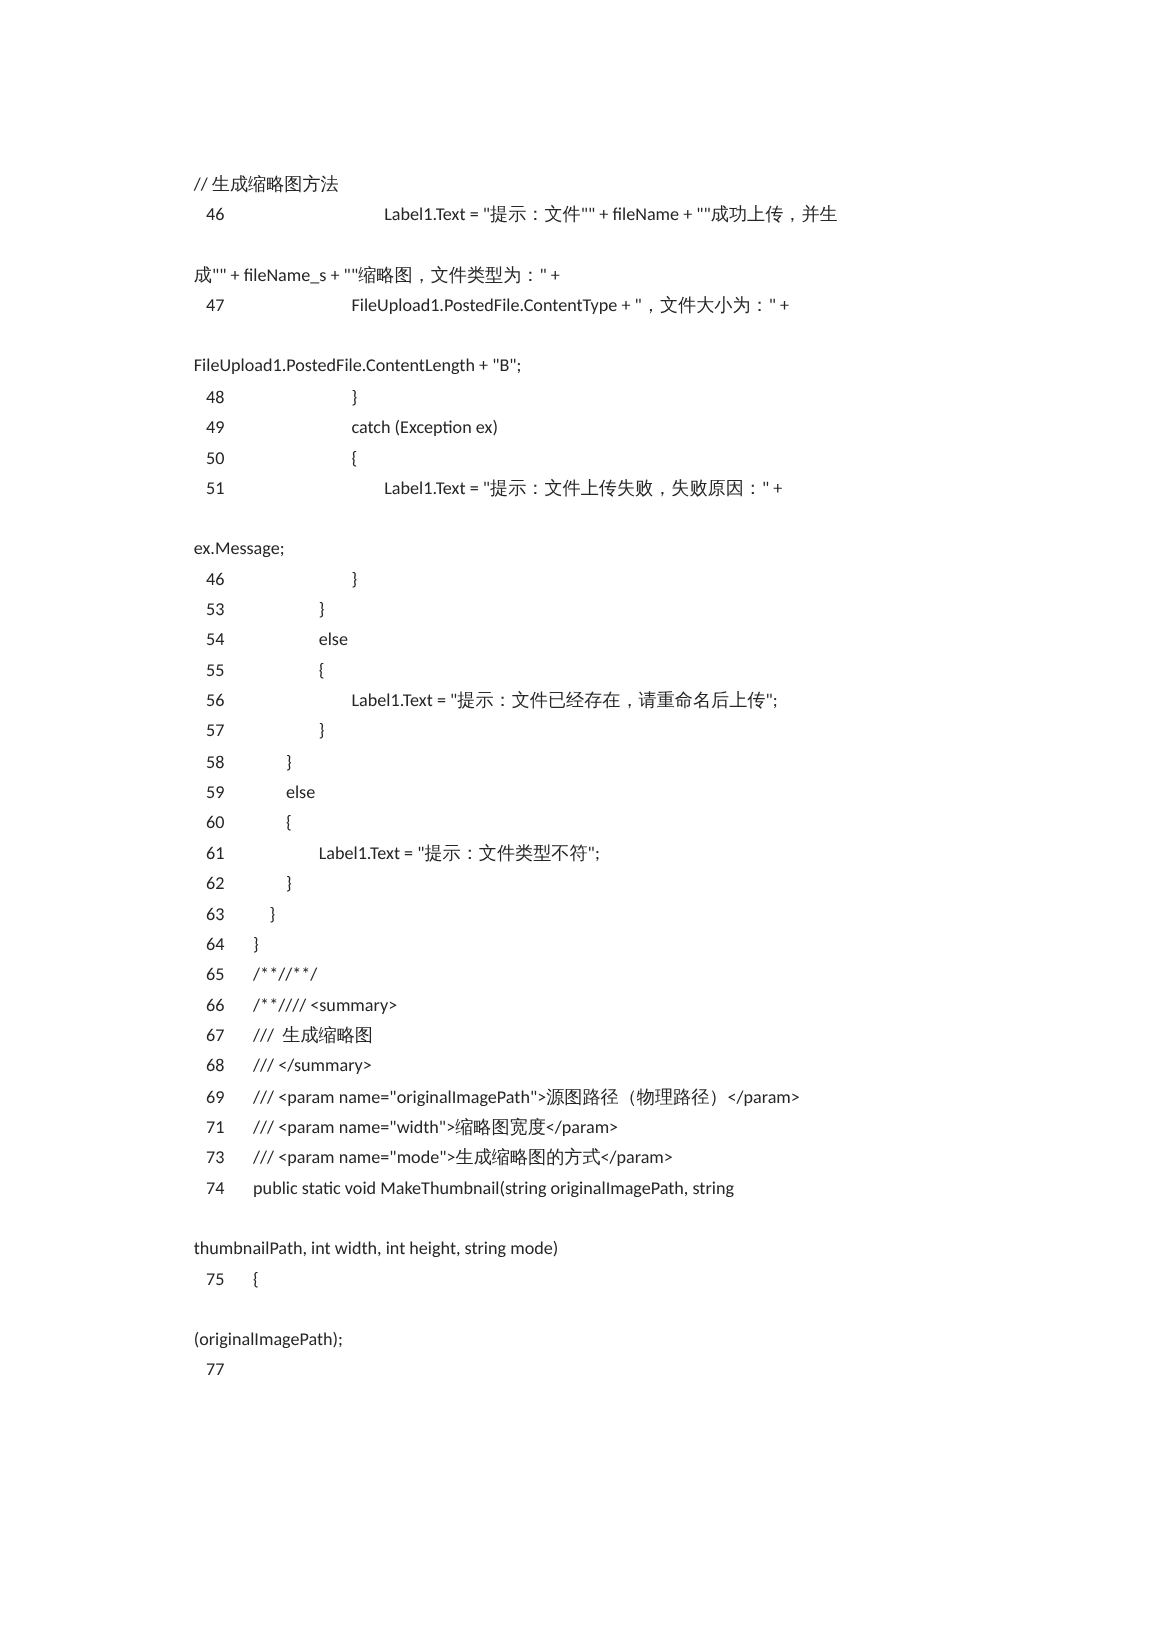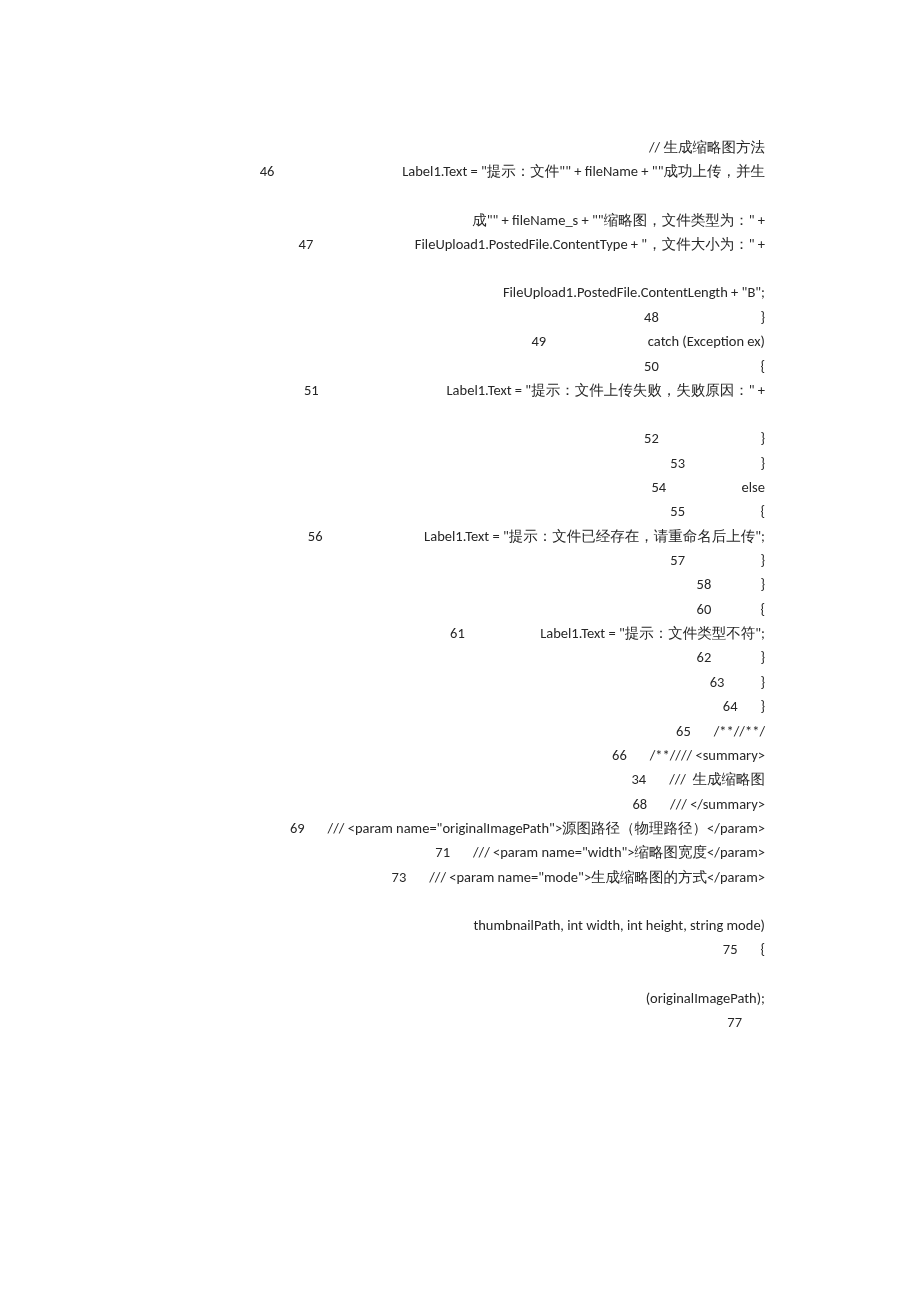--- a/index.html
+++ b/index.html
@@ -7,21 +7,20 @@
     padding: 0;
     background: #ffffff;
     font-family: Calibri, "Microsoft YaHei", Arial, sans-serif;
     font-size: 14.5px;
     color: #262626;
     width: 920px;
     line-height: 1.68;
   }
   .page {
     padding: 135px 155px 60px 155px;
-    text-align: right;
   }
   .line {
     white-space: pre;
     margin: 0;
   }
   .wrap {
     white-space: pre-wrap;
     margin: 0;
   }
   .gap {
@@ -38,39 +37,42 @@
       <div class="gap"></div>
       <p class="wrap">成"" + fileName_s + ""缩略图，文件类型为：" +</p>
       <p class="line">   47                               FileUpload1.PostedFile.ContentType + "，文件大小为：" +</p>
       <div class="gap"></div>
       <p class="wrap">FileUpload1.PostedFile.ContentLength + "B";</p>
       <p class="line">   48                               }</p>
       <p class="line">   49                               catch (Exception ex)</p>
       <p class="line">   50                               {</p>
       <p class="line">   51                                       Label1.Text = "提示：文件上传失败，失败原因：" +</p>
       <div class="gap"></div>
-      <p class="line">   52                               }</p>
+      <p class="wrap">ex.Message;</p>
+      <p class="line">   46                               }</p>
       <p class="line">   53                       }</p>
       <p class="line">   54                       else</p>
       <p class="line">   55                       {</p>
       <p class="line">   56                               Label1.Text = "提示：文件已经存在，请重命名后上传";</p>
       <p class="line">   57                       }</p>
       <p class="line">   58               }</p>
+      <p class="line">   59               else</p>
       <p class="line">   60               {</p>
       <p class="line">   61                       Label1.Text = "提示：文件类型不符";</p>
       <p class="line">   62               }</p>
       <p class="line">   63           }</p>
       <p class="line">   64       }</p>
       <p class="line">   65       /**//**/</p>
       <p class="line">   66       /**//// &lt;summary&gt;</p>
-      <p class="line">   34       ///  生成缩略图</p>
+      <p class="line">   67       ///  生成缩略图</p>
       <p class="line">   68       /// &lt;/summary&gt;</p>
       <p class="line">   69       /// &lt;param name="originalImagePath"&gt;源图路径（物理路径）&lt;/param&gt;</p>
       <p class="line">   71       /// &lt;param name="width"&gt;缩略图宽度&lt;/param&gt;</p>
       <p class="line">   73       /// &lt;param name="mode"&gt;生成缩略图的方式&lt;/param&gt;</p>
+      <p class="line">   74       public static void MakeThumbnail(string originalImagePath, string</p>
       <div class="gap"></div>
       <p class="wrap">thumbnailPath, int width, int height, string mode)</p>
       <p class="line">   75       {</p>
       <div class="gap"></div>
       <p class="wrap">(originalImagePath);</p>
       <p class="line">   77       </p>
     </div>
 </div>
 
 </body></html>

